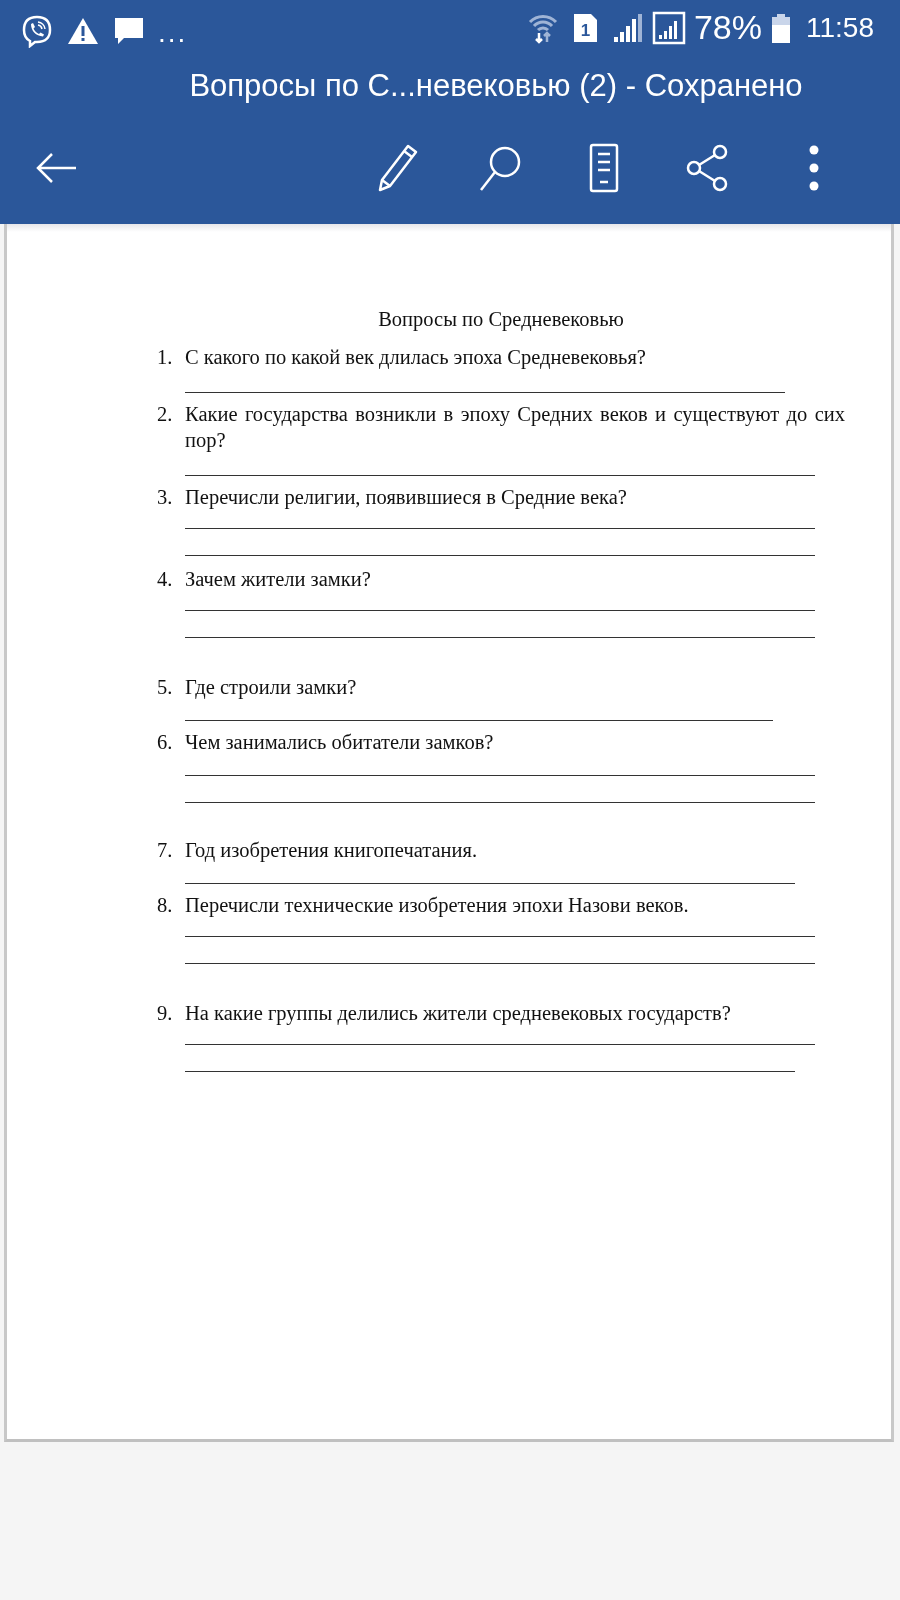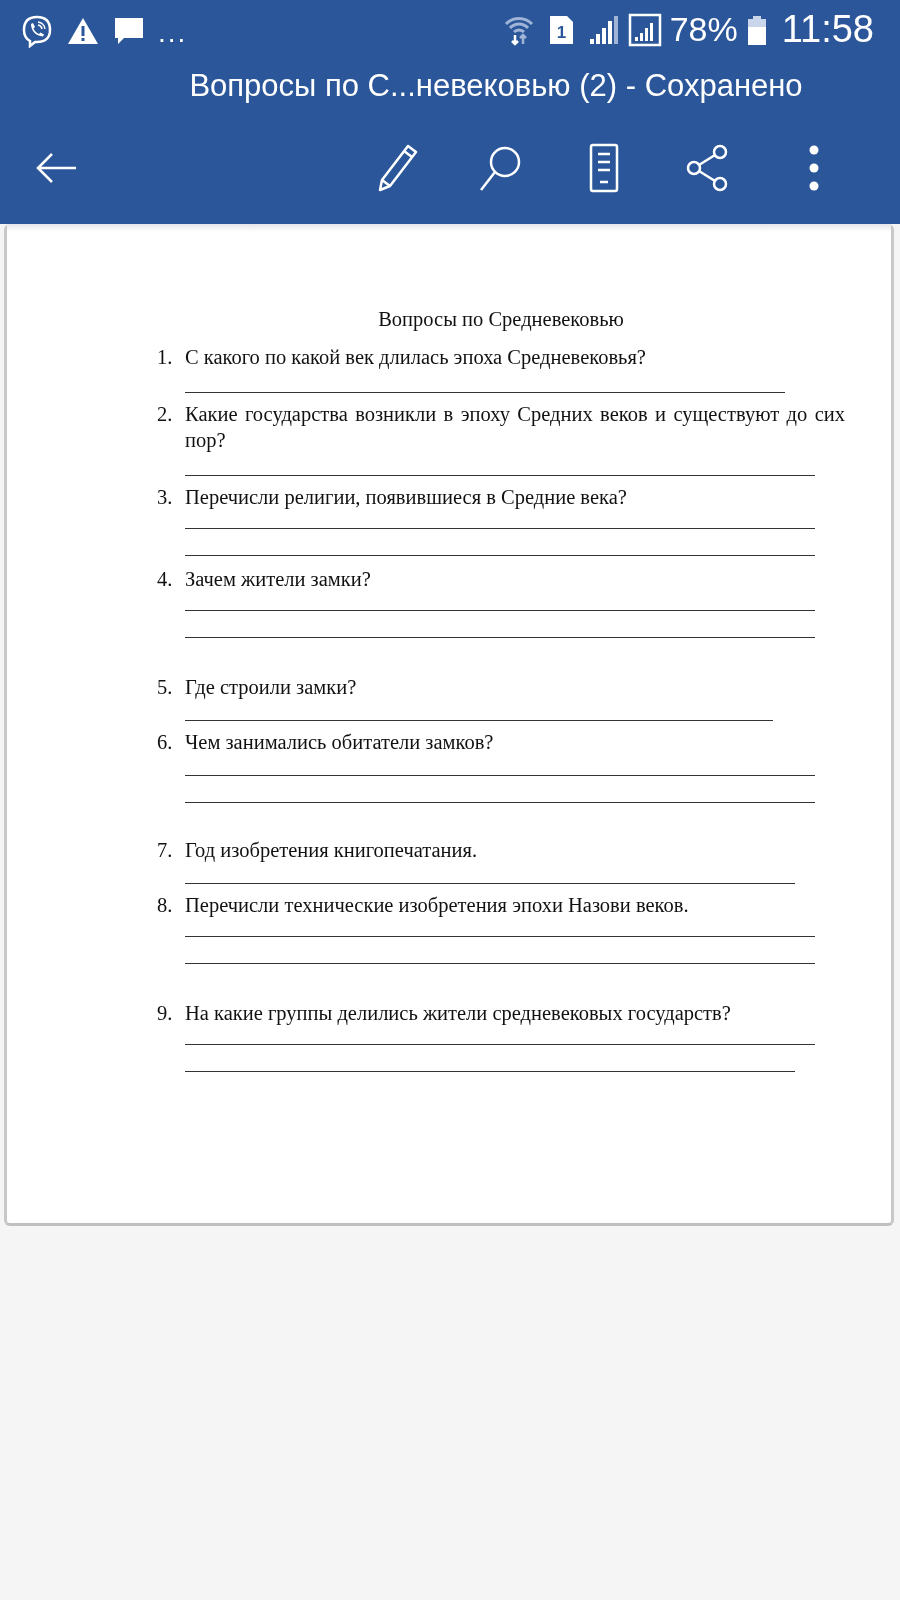--- a/index.html
+++ b/index.html
@@ -12,34 +12,33 @@
   .appbar {
     position: absolute; left: 0; top: 0; width: 900px; height: 224px;
     background: #2b579a; color: #fff;
   }
   .statusbar { position: absolute; left: 0; top: 0; width: 900px; height: 62px; }
   .sb-left { position: absolute; left: 20px; top: 12px; display: flex; align-items: center; gap: 12px; }
   .sb-right { position: absolute; right: 26px; top: 8px; display: flex; align-items: center; gap: 8px; }
   .sb-icon { width: 34px; height: 34px; display: inline-block; }
   .sb-dots { font-size: 28px; letter-spacing: 2px; line-height: 34px; margin-top: 4px; }
   .sb-batt-text { font-size: 34px; }
-  .sb-time { font-size: 38px; margin-left: 6px; }
+  .sb-time { font-size: 28px; margin-left: 6px; }
   .doc-title {
     position: absolute; left: 0; top: 64px; width: 900px; text-align: center;
     font-size: 31px; line-height: 44px; color: #fff; padding-left: 46px;
   }
   .toolbar { position: absolute; left: 0; top: 130px; width: 900px; height: 72px; }
   .tb-btn { position: absolute; top: 10px; width: 56px; height: 56px; display: flex; align-items: center; justify-content: center; cursor: pointer; }
   .tb-btn svg { width: 52px; height: 52px; }
   .page {
-    position: absolute; left: 4px; top: 224px; width: 890px; height: 1002px;
+    position: absolute; left: 4px; top: 224px; width: 890px; height: 1218px;
     background: #fff;
     border-left: 3px solid #c8c8c8; border-right: 3px solid #c8c8c8; border-bottom: 3px solid #c0c0c0;
     box-sizing: border-box;
-    border-radius: 6px;
   }
   .page-shadow-top {
     position: absolute; left: 0; top: 0; width: 100%; height: 8px;
     background: linear-gradient(#e6e6ea, #fff);
   }
   .doc {
     position: absolute; left: 150px; top: 82px; width: 688px;
     font-family: "Liberation Serif", serif; font-size: 20.5px; color: #111;
   }
   .doc h1 {

